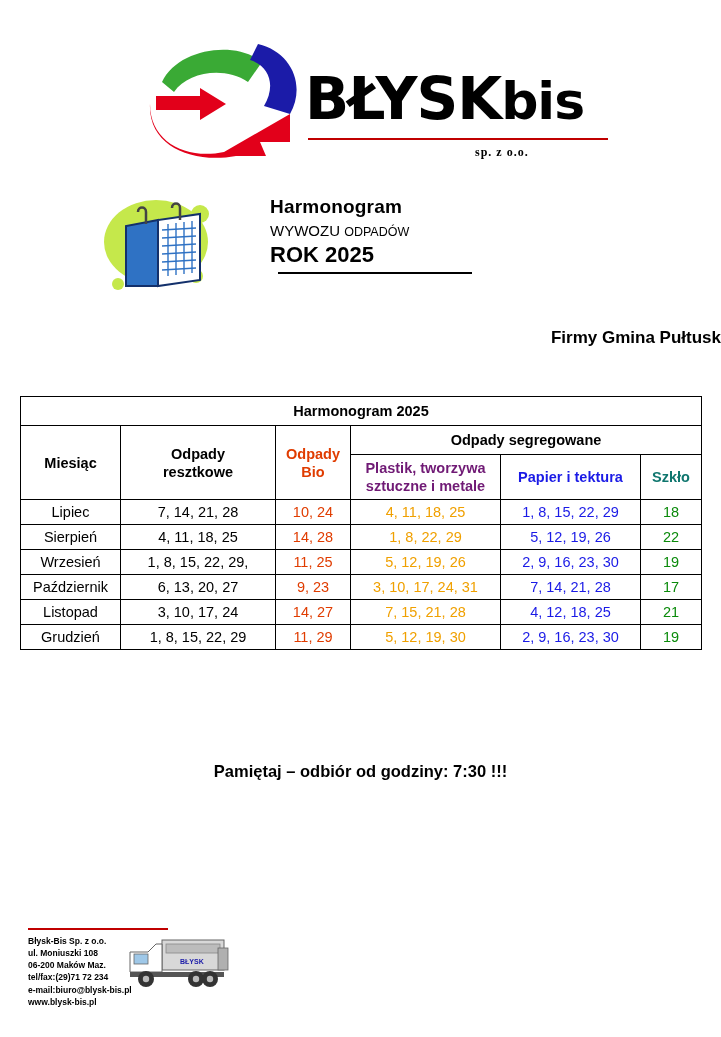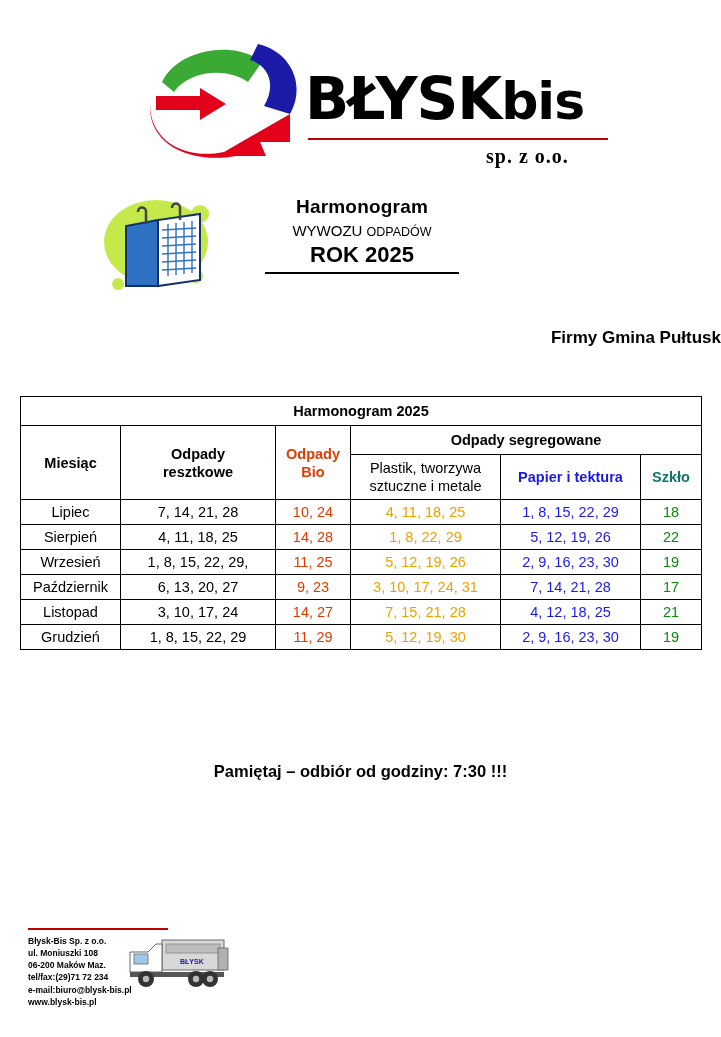--- a/index.html
+++ b/index.html
@@ -50,42 +50,41 @@
   .logo-underline {
     position: absolute;
     left: 178px;
     top: 110px;
     width: 300px;
     height: 2px;
     background: #c00000;
   }
   .logo-sub {
     position: absolute;
-    left: 356px;
+    left: 345px;
     top: 117px;
     font-family: "Liberation Serif", serif;
-    font-size: 20px;
+    font-size: 12px;
     font-weight: bold;
     letter-spacing: 1px;
   }
 
   
   .calendar-icon {
     position: absolute;
     left: 96px;
     top: 190px;
     width: 125px;
     height: 115px;
   }
   .heading-wrap {
     position: absolute;
-    left: 257px;
+    left: 270px;
     top: 196px;
     width: 210px;
-    text-align: center;
   }
   .h-harmonogram {
     font-size: 19px;
     font-weight: bold;
     letter-spacing: 0.2px;
   }
   .h-wywozu {
     font-size: 15px;
     margin-top: 4px;
   }
@@ -152,23 +151,23 @@
     font-size: 13.5px;
     line-height: 1.25;
   }
   .th-bio {
     font-weight: bold;
     font-size: 13.5px;
     color: #e03c00;
     line-height: 1.25;
   }
   .th-plastik {
-    font-weight: normal;
-    font-size: 13.5px;
-    color: #000000;
+    font-weight: bold;
+    font-size: 13.5px;
+    color: #701a75;
     line-height: 1.25;
     margin-top: 36px;
   }
   .th-papier {
     font-weight: bold;
     font-size: 13.5px;
     color: #1a1ae6;
     line-height: 1.25;
   }
   .th-szklo {

